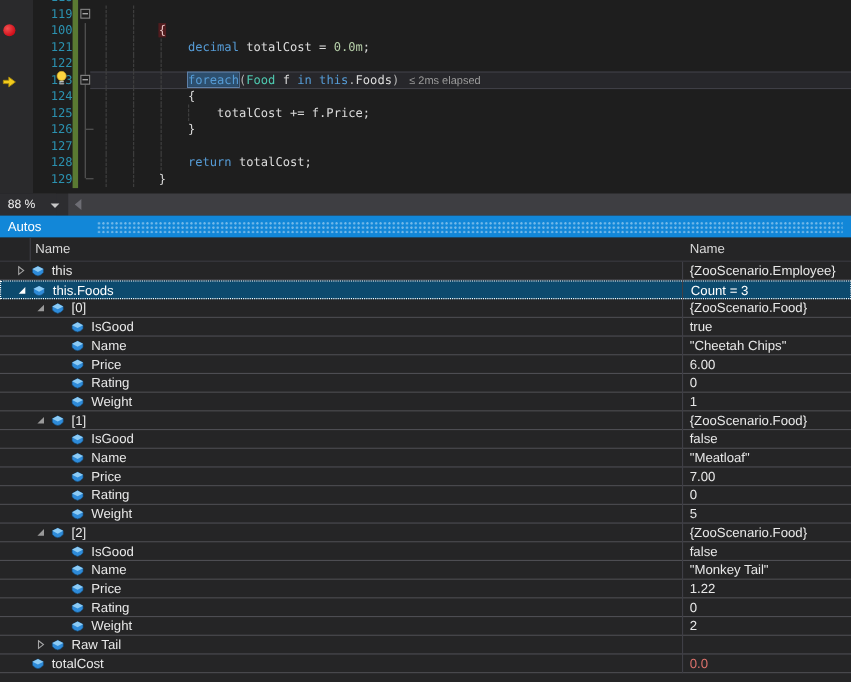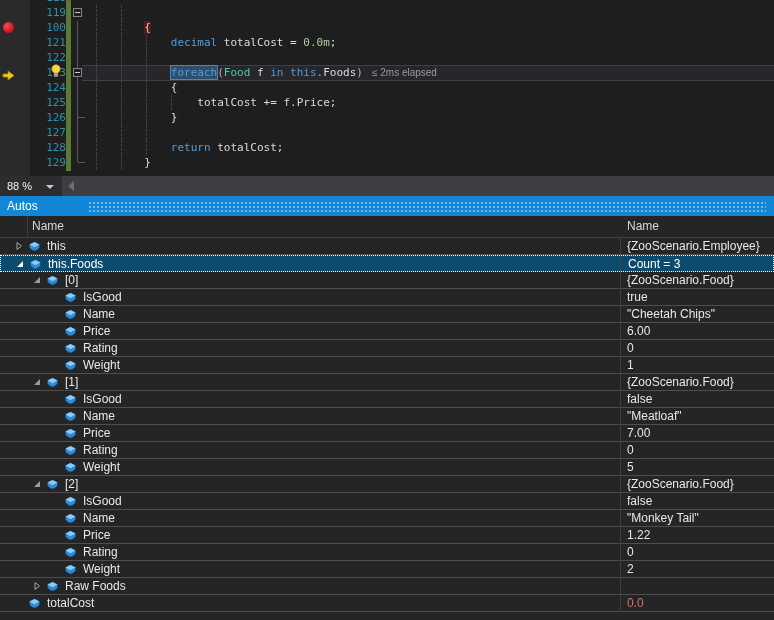--- a/index.html
+++ b/index.html
@@ -292,20 +292,20 @@
           </svg></span><span class="row-name" style="left: 83px;">Rating</span><span class="row-value">0</span></div>
       <div class="var-row"><span><svg class="var-icon" viewBox="0 0 13 11" style="left: 64px;">
             <path d="M1.5 3.6 L6.5 1 L11.5 3.6 L11.5 6.8 Q9.2 9.6 6.5 9.9 Q3.8 9.6 1.5 6.8 Z" fill="#2E8BD9" stroke="#17486F" stroke-width="0.6"></path>
             <path d="M1.5 3.6 L6.5 1 L11.5 3.6 L6.5 6.2 Z" fill="#8CCBF5"></path>
           </svg></span><span class="row-name" style="left: 83px;">Weight</span><span class="row-value">2</span></div>
       <div class="var-row"><span><svg class="expander" viewBox="0 0 10 10" style="left: 32px;">
             <path d="M3 1.5 L7.5 5 L3 8.5 Z" fill="none" stroke="#A5A5A5" stroke-width="1"></path>
           </svg></span><span><svg class="var-icon" viewBox="0 0 13 11" style="left: 46px;">
             <path d="M1.5 3.6 L6.5 1 L11.5 3.6 L11.5 6.8 Q9.2 9.6 6.5 9.9 Q3.8 9.6 1.5 6.8 Z" fill="#2E8BD9" stroke="#17486F" stroke-width="0.6"></path>
             <path d="M1.5 3.6 L6.5 1 L11.5 3.6 L6.5 6.2 Z" fill="#8CCBF5"></path>
-          </svg></span><span class="row-name" style="left: 65px;">Raw Foods</span><span class="row-value"></span></div>
+          </svg></span><span class="row-name" style="left: 65px;">Raw Tail</span><span class="row-value"></span></div>
       <div class="var-row"><span><svg class="var-icon" viewBox="0 0 13 11" style="left: 28px;">
             <path d="M1.5 3.6 L6.5 1 L11.5 3.6 L11.5 6.8 Q9.2 9.6 6.5 9.9 Q3.8 9.6 1.5 6.8 Z" fill="#2E8BD9" stroke="#17486F" stroke-width="0.6"></path>
             <path d="M1.5 3.6 L6.5 1 L11.5 3.6 L6.5 6.2 Z" fill="#8CCBF5"></path>
           </svg></span><span class="row-name" style="left: 47px;">totalCost</span><span class="row-value changed">0.0</span></div>
     </div>
   <div id="value-divider"></div>
 </div>
 
 </body></html>

